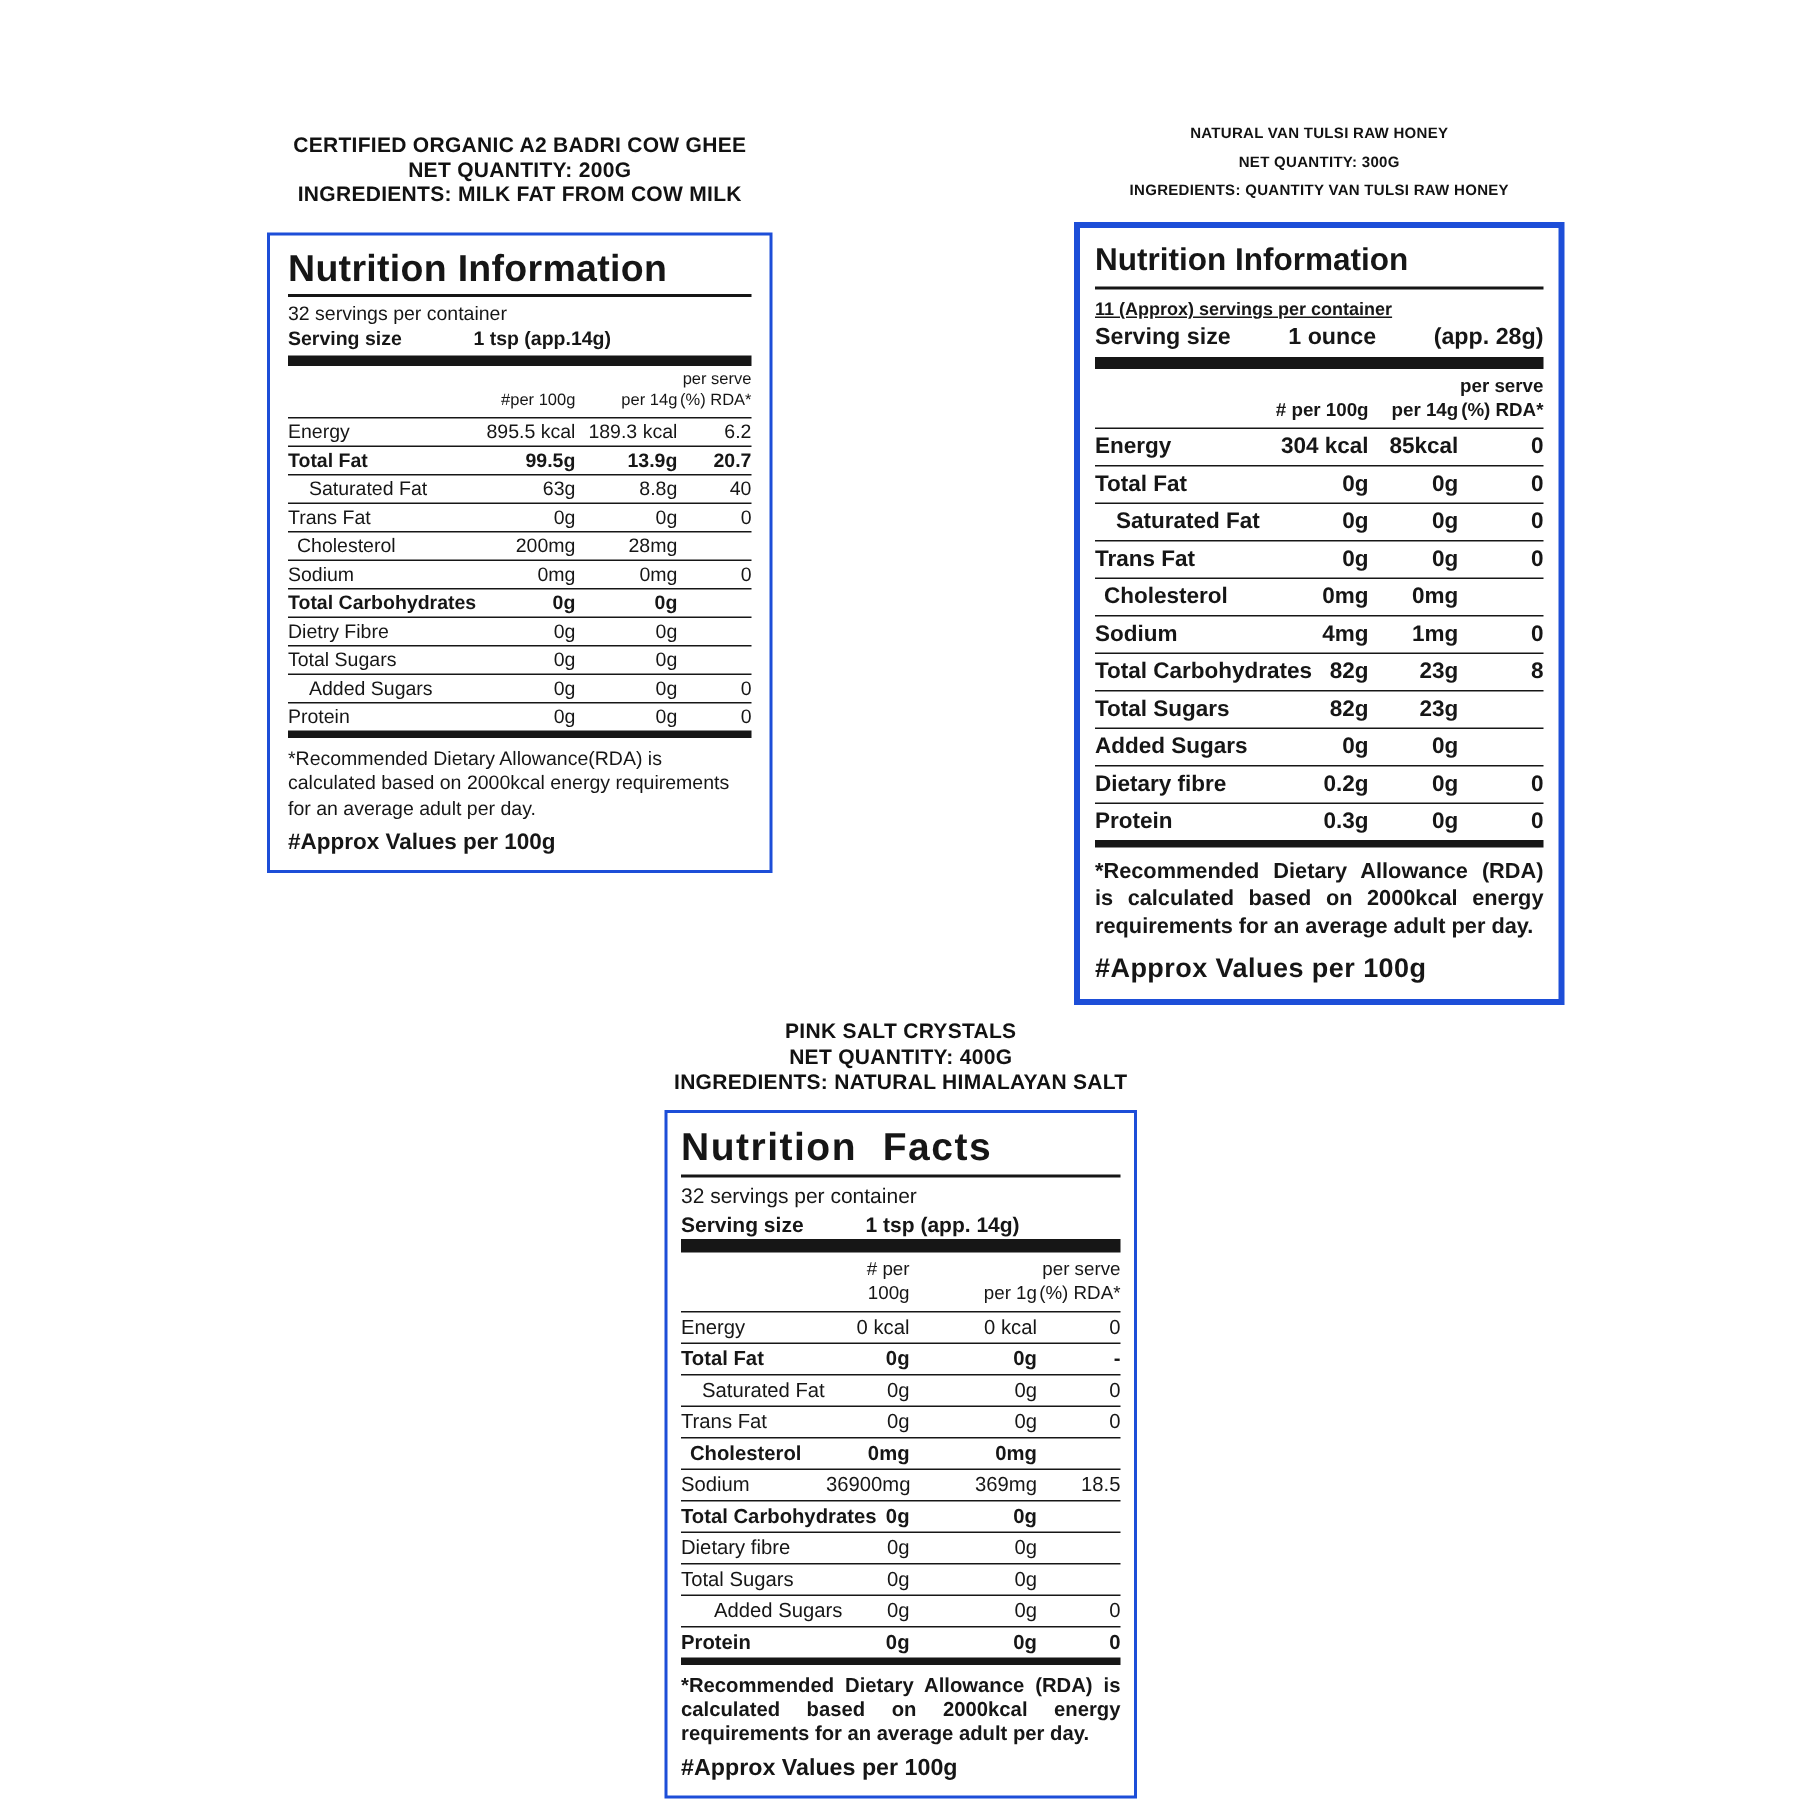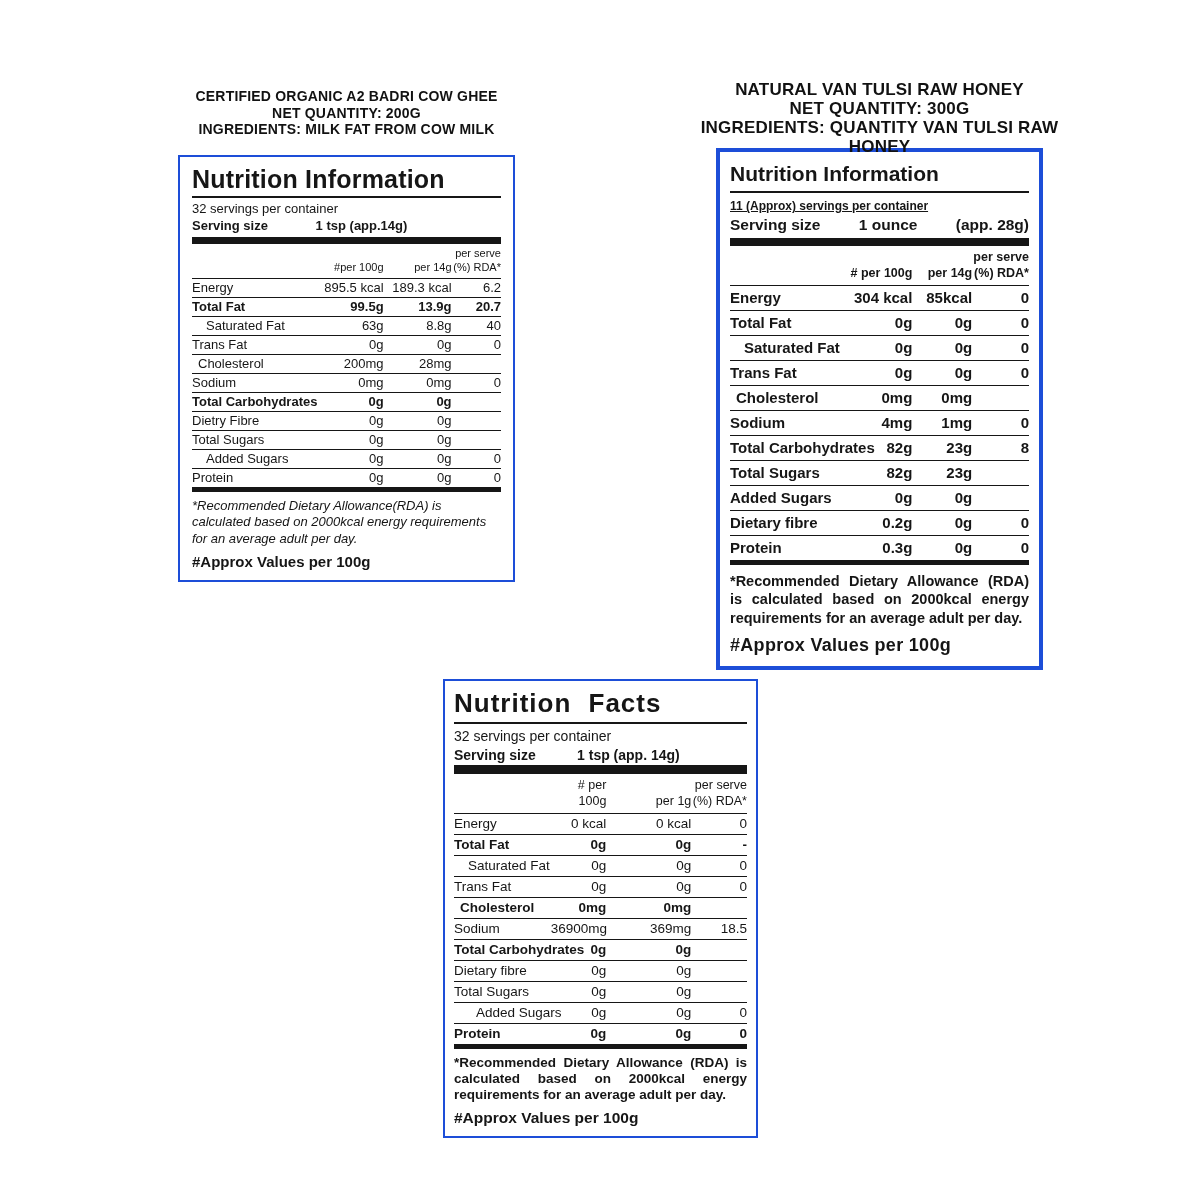--- a/index.html
+++ b/index.html
@@ -9,21 +9,21 @@
     font-family:"Liberation Sans", sans-serif;
     -webkit-font-smoothing:antialiased;
   }
   .group { position:absolute; }
   .g0 { left:178px; top:88px;  width:337px; }
   .g1 { left:716px; top:80px;  width:327px; }
   .g2 { left:443px; top:679px; width:315px; }
 
   .phead { text-align:center; font-weight:700; color:#121212; }
   .g0 .phead { height:67px; font-size:14px;   line-height:16.5px; letter-spacing:0.2px; }
-  .g1 .phead { height:68px; font-size:17px; line-height:19px; width:calc(100% + 70px); margin-left:-35px; letter-spacing:0.2px; }
+  .g1 .phead { height:68px; font-size:10px; line-height:19px; width:calc(100% + 70px); margin-left:-35px; letter-spacing:0.2px; }
   .g2 .phead { height:61px; font-size:14px;   line-height:17px; letter-spacing:0.2px; }
 
   .box { border:2px solid #1d4ed8; background:#fff; }
   .g0 .box { padding:6px 12px 10px; }
   .g1 .box { border-width:4px; padding:8px 10px 10px; }
   .g2 .box { padding:6px 9px 9px; }
 
   .title { font-weight:700; border-bottom:2px solid #161616; }
   .g0 .title { font-size:25px; letter-spacing:0.2px; padding:2px 0 2px; }
   .g1 .title { font-size:21px; padding:2px 0 5px; }
@@ -61,21 +61,21 @@
   .g2 .row { font-size:13.5px; padding:2px 0 3px; }
   .rows .row:last-child { border-bottom:0; }
   .row .c-name { white-space:nowrap; }
 
   .bold      { font-weight:700; }
   .indent-sm .c-name { padding-left:6px; }
   .indent    .c-name { padding-left:14px; }
   .indent2   .c-name { padding-left:22px; }
 
   .footnote { }
-  .g0 .footnote { font-size:13px;   line-height:1.3;  margin-top:6px;font-style:italic; }
+  .g0 .footnote { font-size:13px;   line-height:1.3;  margin-top:6px; }
   .g1 .footnote { font-size:14.5px; line-height:1.28; margin-top:7px; font-weight:700; text-align:justify; }
   .g2 .footnote { font-size:13.5px; line-height:1.2;  margin-top:6px; font-weight:700; text-align:justify; }
 
   .approx { font-weight:700; }
   .g0 .approx { font-size:15px;   margin-top:5px; }
   .g1 .approx { font-size:18px;   margin-top:8px; letter-spacing:0.3px; }
   .g2 .approx { font-size:15.5px; margin-top:6px; }
 </style>
 </head>
 <body>
@@ -283,20 +283,25 @@
     <span class="c-val">0</span>
   </div>
 </div>
     <div class="bar bar-bottom"></div>
     <div class="footnote">*Recommended Dietary Allowance (RDA) is calculated based on 2000kcal energy requirements for an average adult per day.</div>
     <div class="approx">#Approx Values per 100g</div>
   </div>
 </section>
 
 <section class="group g2">
+  <div class="phead">
+    <div>PINK SALT CRYSTALS</div>
+    <div>NET QUANTITY: 400G</div>
+    <div>INGREDIENTS: NATURAL HIMALAYAN SALT</div>
+  </div>
   <div class="box">
     <div class="title">Nutrition Facts</div>
     <div class="servings">32 servings per container</div>
     <div class="serving-row">
       <span>Serving size</span>
       <span>1 tsp (app. 14g)</span>
     </div>
     <div class="bar bar-top"></div>
     <div class="colh grid">
       <span></span>

